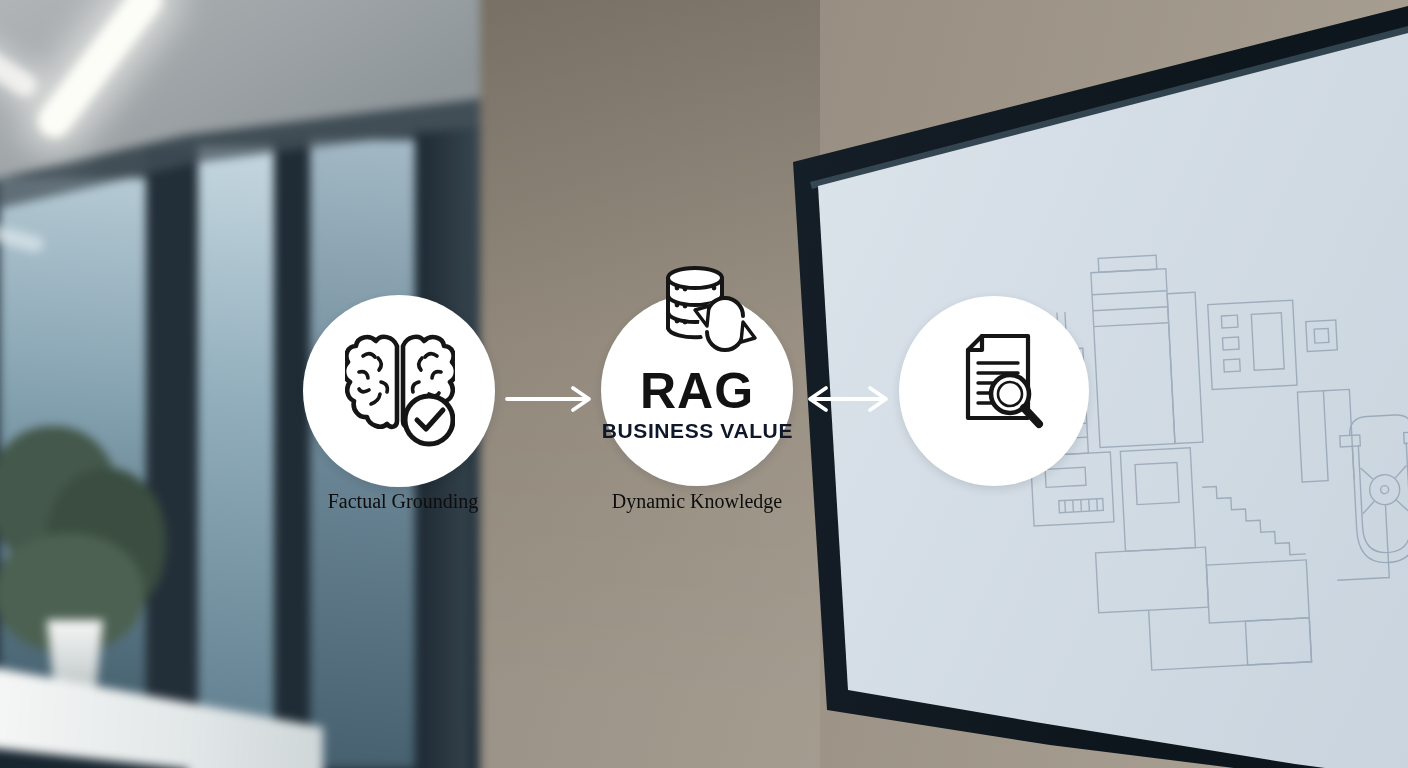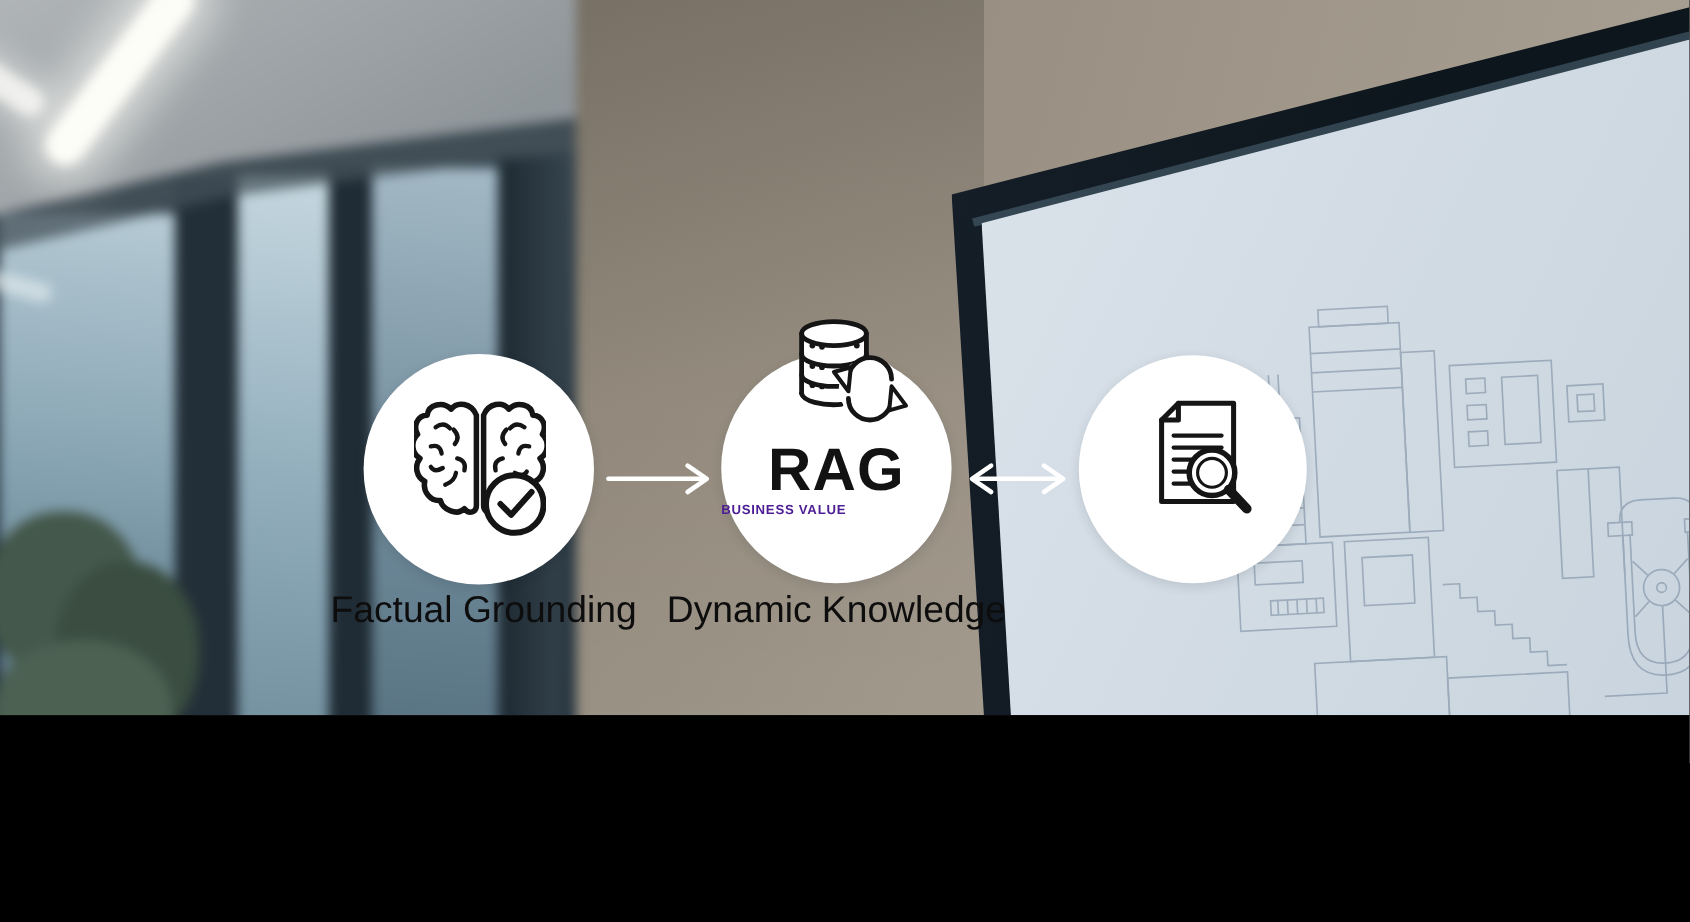--- a/index.html
+++ b/index.html
@@ -1,16 +1,16 @@
 <!DOCTYPE html>
 <html><head>
 <meta charset="utf-8">
 <style>
   html,body{margin:0;padding:0;background:#000;}
-  .stage{position:relative;width:1408px;height:596px;overflow:hidden;
+  .stage{position:relative;width:1408px;height:768px;overflow:hidden;
          font-family:"Liberation Sans",sans-serif;background:#9a9184;}
   .stage *{position:absolute;box-sizing:border-box;}
 
   
   .wall{inset:0;background:linear-gradient(105deg,#857c6f 0%,#8f8679 30%,#9c9386 60%,#aaa294 100%);}
   .wall-shade{left:440px;top:0;width:380px;height:768px;
     background:linear-gradient(180deg,rgba(60,55,48,.28),rgba(0,0,0,0) 45%,rgba(255,255,255,.07) 90%);}
 
   
   .left-scene{left:-12px;top:-12px;width:492px;height:792px;filter:blur(5px);}
@@ -65,23 +65,23 @@
   
   .node{background:#fff;border-radius:50%;box-shadow:0 3px 10px rgba(20,25,30,.12);}
   .node-1{left:303px;top:295px;width:192px;height:192px;}
   .node-2{left:601px;top:294px;width:192px;height:192px;}
   .node-3{left:899px;top:296px;width:190px;height:190px;}
   .icon-brain{left:345px;top:328px;width:110px;height:124px;}
   .icon-db{left:657px;top:264px;width:100px;height:92px;}
   .icon-doc{left:950px;top:330px;width:96px;height:112px;}
   .rag-title{left:601px;top:366px;width:192px;text-align:center;
     font-size:50px;font-weight:700;line-height:1;color:#121212;letter-spacing:1px;}
-  .rag-subtitle{left:601px;top:419px;width:192px;text-align:left;
-    font-size:11px;font-weight:700;color:#4c1d95;letter-spacing:.6px;}
-  .node-label{top:490px;width:320px;text-align:center;font-size:31px;color:#0d0d0d;}
+  .rag-subtitle{left:601px;top:419px;width:192px;text-align:right;
+    font-size:21px;font-weight:700;color:#0f172a;letter-spacing:.6px;}
+  .node-label{top:490px;width:320px;text-align:center;font-size:20px;color:#0d0d0d;font-family:Liberation Serif, serif;}
   .label-1{left:243px;}
   .label-2{left:537px;}
   .label-3{left:835px;}
   .arrow{width:92px;height:30px;}
   .arrow-1{left:504px;top:384px;}
   .arrow-2{left:799px;top:384px;width:98px;}
 </style>
 </head>
 <body>
 

